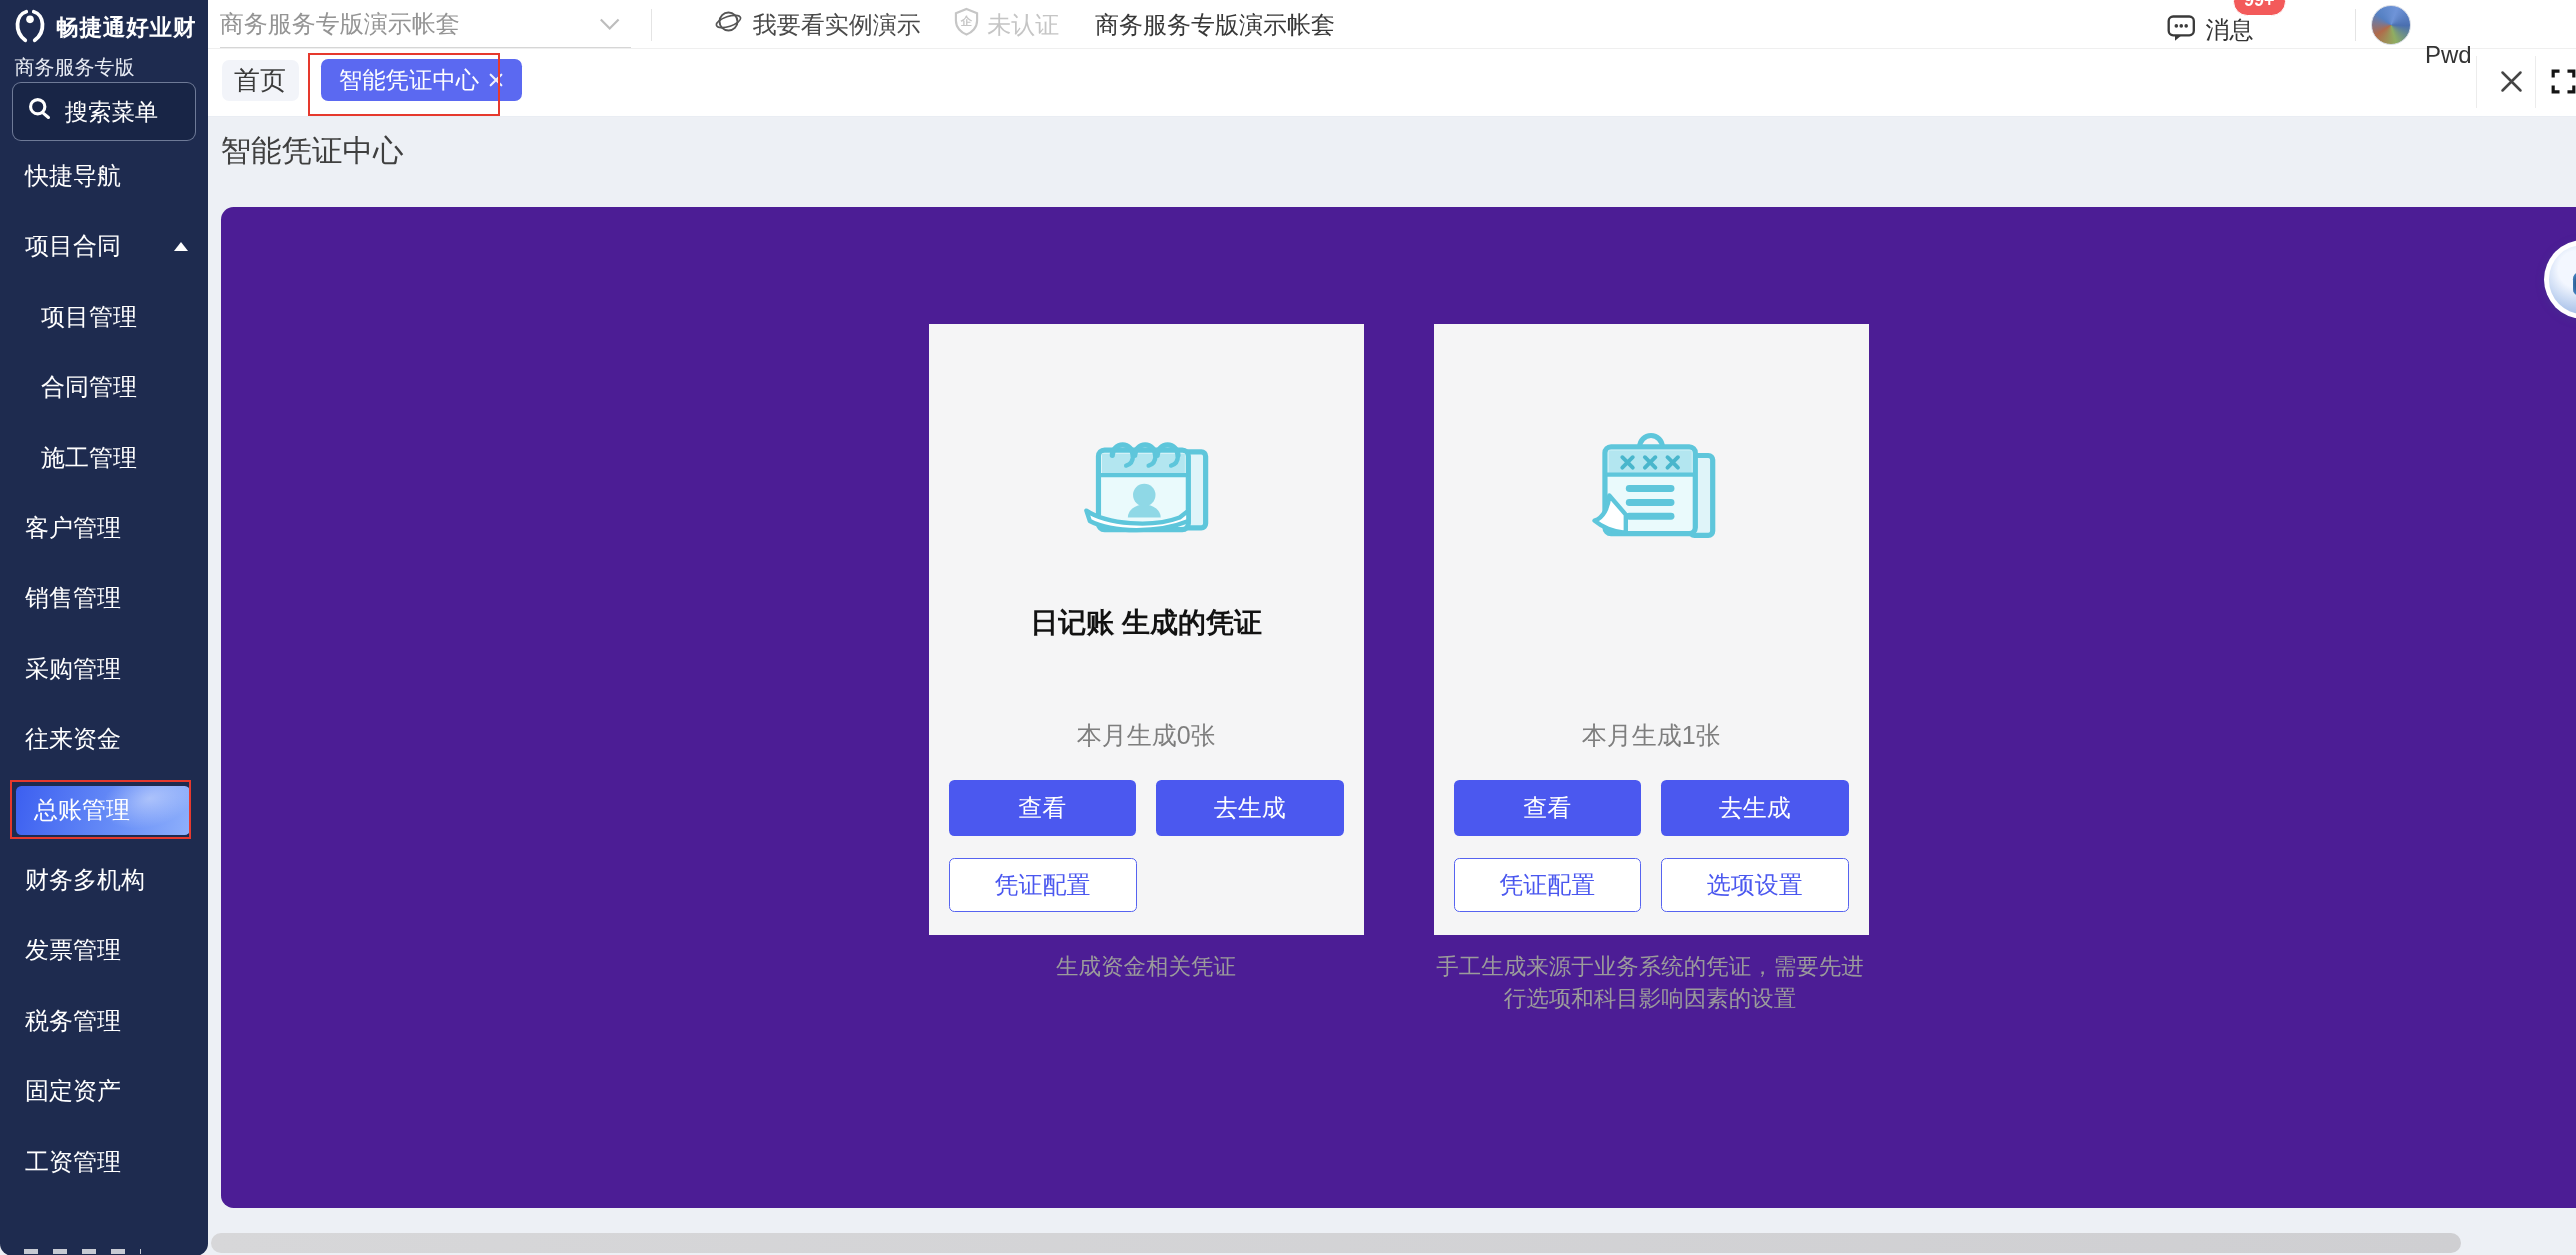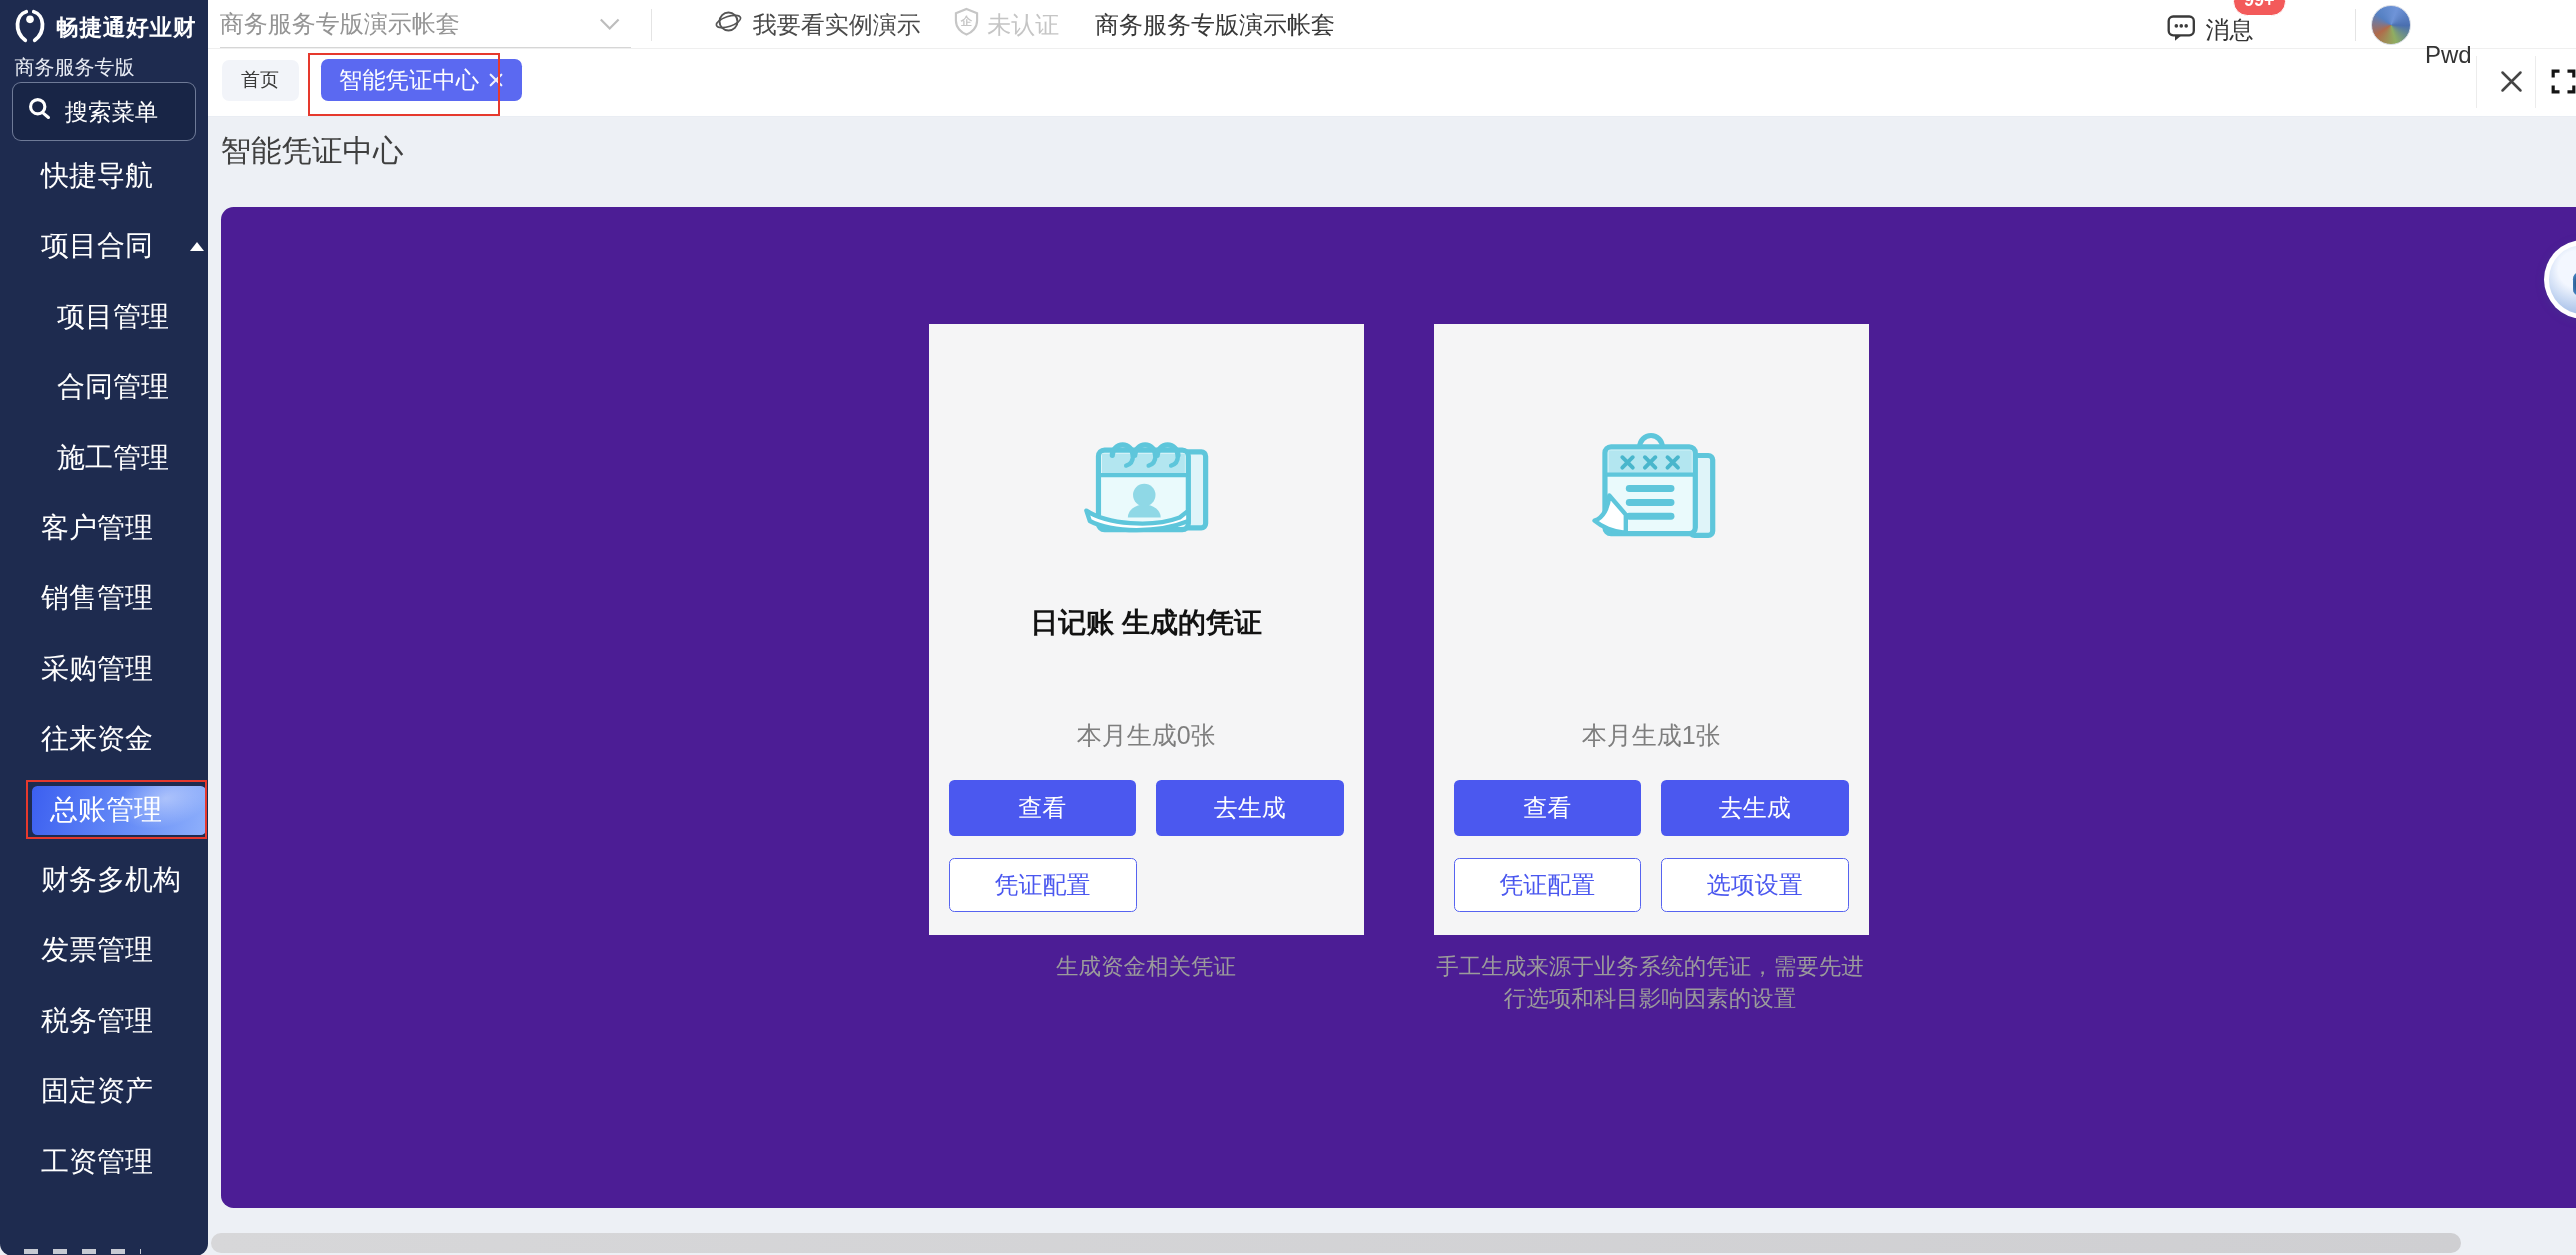--- a/index.html
+++ b/index.html
@@ -9,22 +9,22 @@
   
   .sidebar { position:absolute; left:0; top:0; width:208px; height:1256px;
     background:#1e2b4f; z-index:6; border-radius:0 0 12.6px 12.6px; }
   .logo-row { position:absolute; left:10.8px; top:7.2px; height:41px; display:flex; align-items:center; gap:7.2px; }
   .logo-text { color:#fff; font-size:22.5px; font-weight:600; letter-spacing:0.9px; }
   .edition { position:absolute; left:14.4px; top:54px; color:#e9edf5; font-size:20px; }
   .search { position:absolute; left:11.7px; top:82px; width:184px; height:59px;
     border:1.8px solid rgba(168,179,205,.6); border-radius:9px; background:rgba(8,18,42,.25);
     display:flex; align-items:center; gap:12.6px; padding-left:14.4px; cursor:pointer; }
   .search span { color:#fff; font-size:23.4px; font-weight:500; }
-  .nav-row { position:absolute; left:16px; width:208px; height:70px; display:flex; align-items:center;
-    padding-left:25px; color:#fff; font-size:28px; cursor:pointer; }
+  .nav-row { position:absolute; left:0; width:208px; height:70px; display:flex; align-items:center;
+    padding-left:25px; color:#fff; font-size:24px; cursor:pointer; }
   .nav-row.sub { padding-left:41px; }
   .caret-up { position:absolute; right:20px; width:0; height:0;
     border-left:7.2px solid transparent; border-right:7.2px solid transparent; border-bottom:9px solid #fff; }
   .nav-row.is-active { padding-left:0; }
   .active-pill { position:absolute; left:16px; top:10.8px; width:174px; height:49px; border-radius:5.4px;
     background:linear-gradient(105deg,#3c5ff0 0%,#6d93f8 65%,#8fb0fb 100%);
     display:flex; align-items:center; padding-left:9px; overflow:hidden; }
   .active-pill::after { content:""; position:absolute; right:-9px; top:-16px; width:99px; height:57px;
     background:radial-gradient(ellipse at center, rgba(255,255,255,.4), rgba(255,255,255,0) 70%);
     transform:rotate(-16deg); }
@@ -56,21 +56,21 @@
     background:conic-gradient(from 20deg,#6f94d8,#4a6fb0,#8fae62,#b06a4a,#5580c2,#6f94d8);
     border:0.9px solid #d8dde6; cursor:pointer; }
   .uname { position:absolute; left:2217px; top:0; height:49px; display:flex; align-items:center;
     color:#333; font-size:24px; cursor:pointer;margin-top:30px; }
 
   
   .tabrow { position:absolute; left:208px; top:49px; width:2368px; height:68px; background:#fff;
     border-bottom:1.8px solid #e9edf3; z-index:3; }
   .tab-home { position:absolute; left:13.5px; top:10.8px; width:77px; height:41px; background:#f2f4f9;
     border-radius:7.2px; display:flex; align-items:center; justify-content:center;
-    color:#3b3b3b; font-size:19px; cursor:pointer; }
+    color:#3b3b3b; font-size:26px; cursor:pointer; }
   .tab-active { position:absolute; left:113px; top:10px; width:201px; height:42px; background:#5b69f1;
     border-radius:7.2px; display:flex; align-items:center; justify-content:center; gap:9px;
     color:#fff; font-size:23.4px; cursor:pointer; z-index:1; }
   .annot-tab { position:absolute; left:100px; top:3.6px; width:192px; height:63px; z-index:2; pointer-events:none; }
   .vd { position:absolute; top:7.2px; width:0.9px; height:52px; background:#ececec; }
   .icon-btn { position:absolute; top:9px; width:45px; height:47px; display:flex; align-items:center;
     justify-content:center; cursor:pointer; }
 
   
   .content { position:absolute; left:208px; top:118px; width:2368px; height:1138px; background:#edf0f5; z-index:1; }

